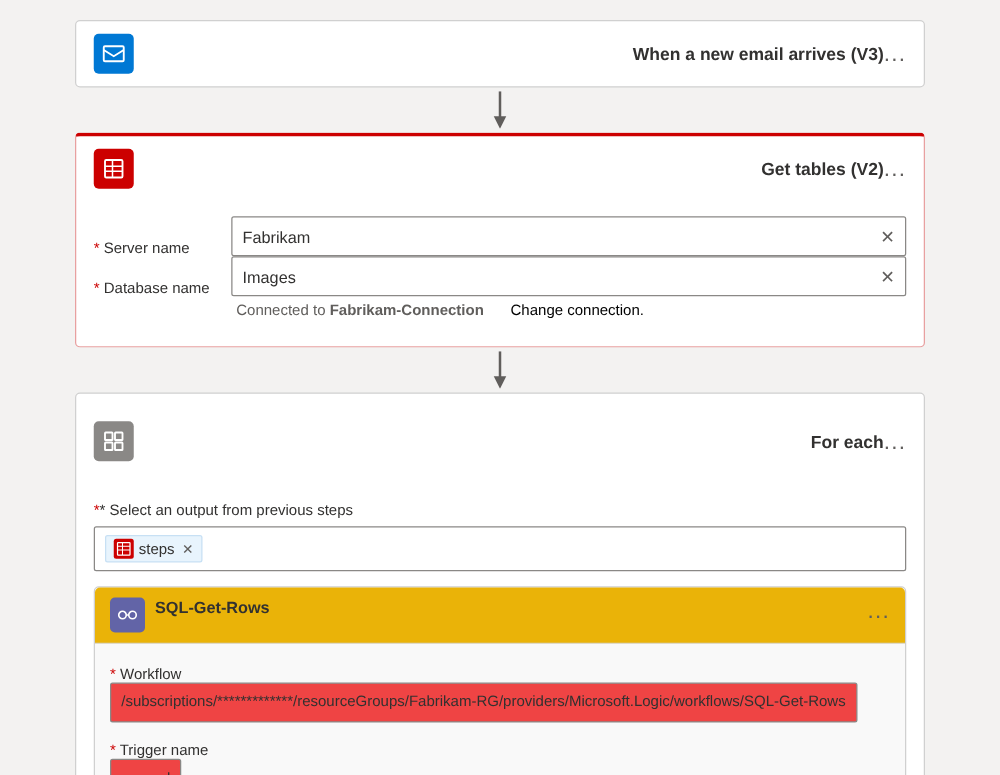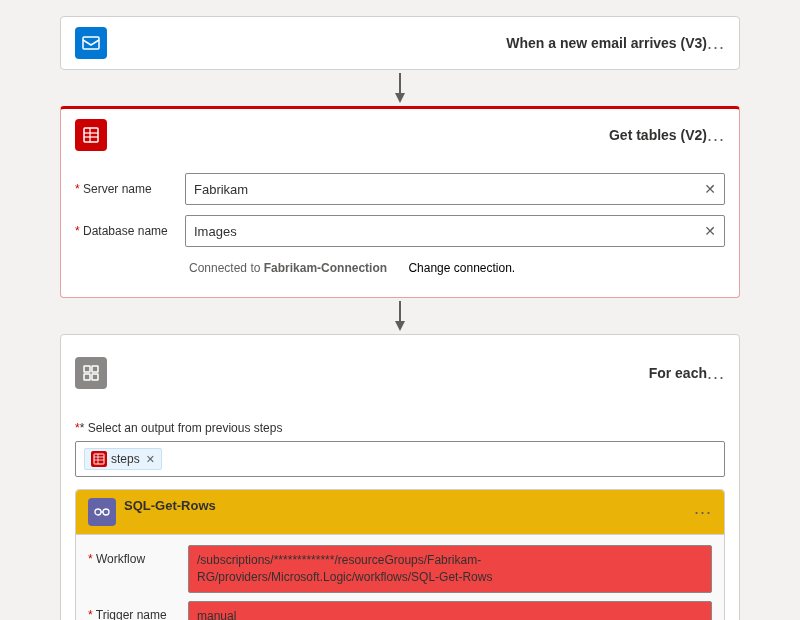--- a/index.html
+++ b/index.html
@@ -82,22 +82,22 @@
     .foreach-card {
       border: 1px solid #d0d0d0;
     }
 
     .card-body {
       padding: 12px 14px;
     }
 
     .field-row {
       display: flex;
-      align-items: center;
-      margin-bottom: 10px;
+      align-items: flex-end;
+      margin-bottom: 0;
     }
 
     .field-label {
       width: 110px;
       flex-shrink: 0;
       font-size: 12px;
       color: #323130;
     }
 
     .field-label .required {
@@ -223,20 +223,21 @@
     }
 
     .inner-card-body {
       padding: 10px 12px;
     }
 
     .inner-field-row {
       display: flex;
       align-items: flex-start;
       margin-bottom: 8px;
+      flex-direction: column;
     }
 
     .inner-field-label {
       width: 100px;
       flex-shrink: 0;
       font-size: 12px;
       color: #323130;
       padding-top: 7px;
     }
 

